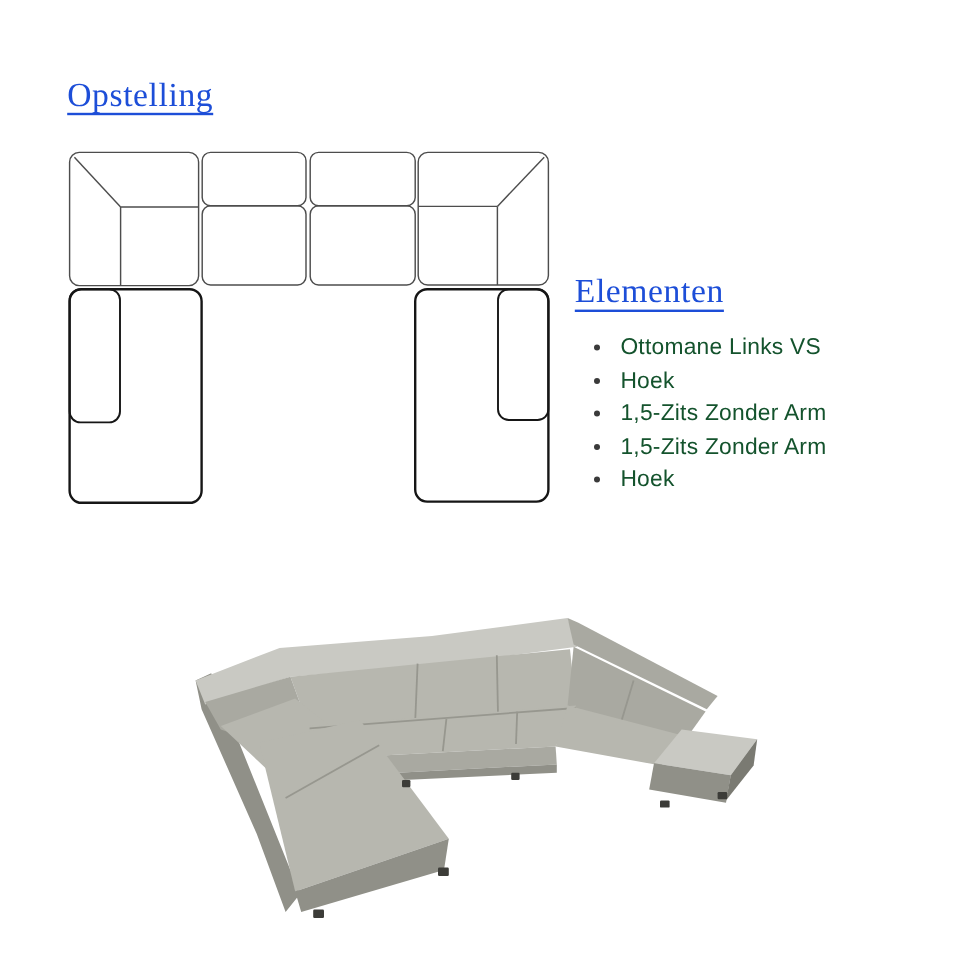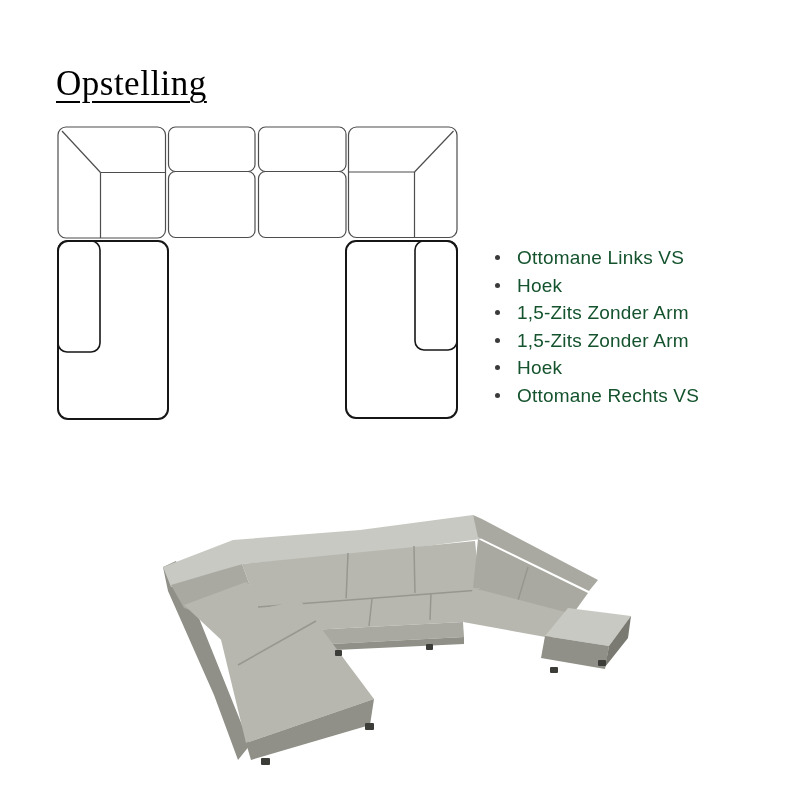--- a/index.html
+++ b/index.html
@@ -4,22 +4,22 @@
 <style>
   html,body{margin:0;padding:0;background:#ffffff;}
   #canvas{
     position:relative;width:800px;height:800px;background:#ffffff;overflow:hidden;
     font-family:"Liberation Sans", sans-serif;
   }
   .serif-heading{
     position:absolute;margin:0;
     font-family:"Liberation Serif", serif;
     font-weight:500;
-    font-size:35px;
-    color:#000000;
+    font-size:28px;
+    color:#1d4ed8;
     letter-spacing:0.5px;
     text-decoration:underline;
     text-decoration-thickness:2px;
     text-underline-offset:6px;
   }
   #opstelling-heading{left:56px;top:64px;}
   #elementen-block{position:absolute;left:479px;top:228px;width:300px;}
   #elementen-heading{position:static;display:inline-block;}
   #elementen-list{
     list-style:none;margin:16px 0 0 13px;padding:0;
@@ -87,27 +87,27 @@
       </g>
 
       <g>
         <rect x="346" y="241" width="111" height="177" rx="10"></rect>
         <rect x="415" y="241" width="42" height="109" rx="9" stroke-width="1.6"></rect>
       </g>
     </g>
   </svg>
 
   <div id="elementen-block">
+    <h2 id="elementen-heading" class="serif-heading">Elementen</h2>
     <ul id="elementen-list">
       <li>Ottomane Links VS</li>
       <li>Hoek</li>
       <li>1,5-Zits Zonder Arm</li>
       <li>1,5-Zits Zonder Arm</li>
       <li>Hoek</li>
-      <li>Ottomane Rechts VS</li>
     </ul>
   </div>
 
 
   <svg id="sofa-svg" width="560" height="290" viewBox="0 0 560 290">
     <g stroke-linejoin="round">
 
       <path d="M33,72 L46,66 L120,250 L108,265 L84,200 L38,96 Z" fill="#909088"></path>
 
       <path d="M33,72 L103,45 L230,35 L343,20 L351,44 L235,59 L112,69 L41,92 Z" fill="#c9c9c3"></path>

